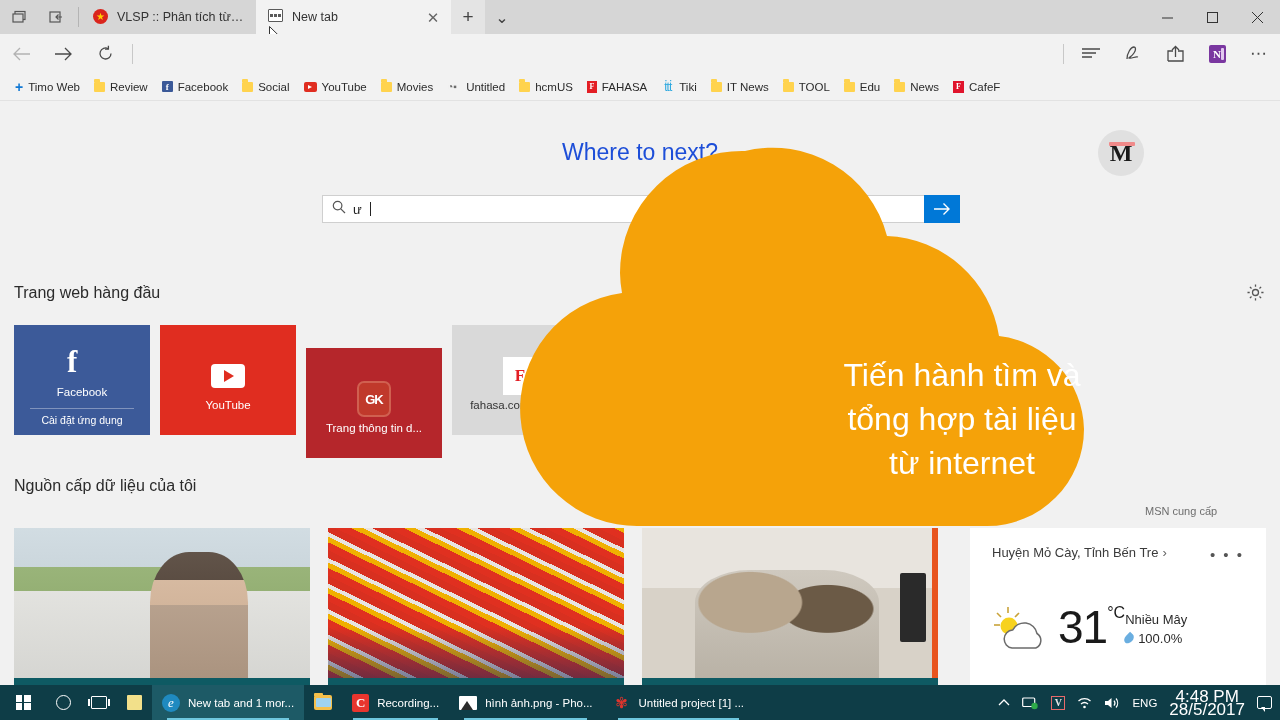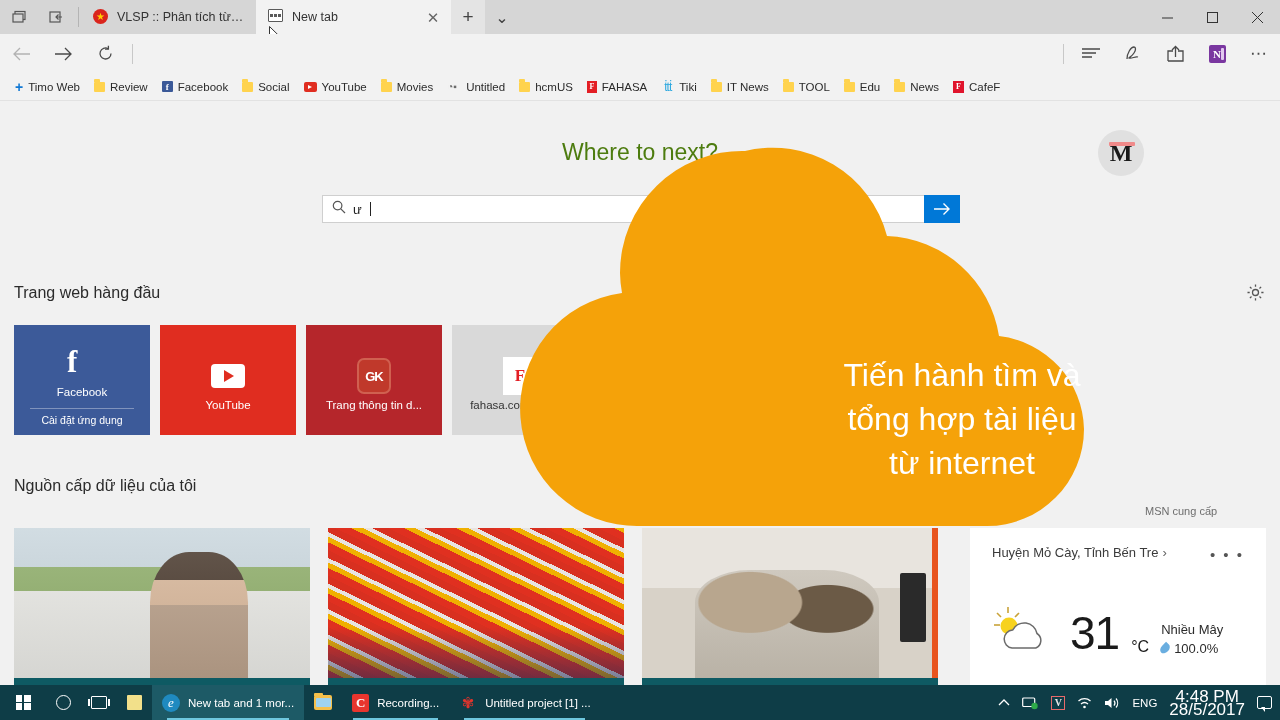--- a/index.html
+++ b/index.html
@@ -101,21 +101,21 @@
   .ic-cafef { width:11px;height:12px;background:#e0142c;color:#fff;font-size:8px;font-weight:bold;
               display:flex;align-items:center;justify-content:center;font-family:"Liberation Serif",serif;}
 
   
   .page {
     position:absolute; top:101px; left:0; width:1280px; height:584px;
     background:#f1f1f1; overflow:hidden;
   }
   .hero-title {
     position:absolute; top:38px; left:0; width:1280px; text-align:center;
-    font-size:23px; color:#4d7c0f; font-weight:400;
+    font-size:23px; color:#1d4ed8; font-weight:400;
   }
   .avatar {
     position:absolute; top:29px; left:1098px; width:46px; height:46px;
     border-radius:50%; background:#e0e0e0;
     display:flex;align-items:center;justify-content:center;
   }
   .avatar-glyph { font-size:24px; font-weight:bold; color:#1a1a1a; font-family:"Liberation Serif",serif; position:relative; }
   .avatar-glyph::after{content:"";position:absolute;top:2px;left:-1px;width:26px;height:4px;background:#f08a8a;border-radius:1px;}
 
   .searchwrap {
@@ -204,21 +204,21 @@
 
   
   .weather {
     position:absolute; top:427px; left:970px; width:296px; height:250px;
     background:#fff;
   }
   .msn-credit { position:absolute; top:404px; left:1145px; font-size:11px; color:#6d6d6d; }
   .w-loc { position:absolute; top:17px; left:22px; font-size:13px; color:#3b3b3b; }
   .w-chev { font-size:13px; color:#666; margin-left:4px; }
   .w-dots { position:absolute; top:18px; right:22px; color:#555; letter-spacing:2px; font-size:15px; }
-  .w-row { position:absolute; top:76px; left:22px; display:flex; align-items:flex-end; gap:12px; }
+  .w-row { position:absolute; top:76px; left:22px; display:flex; align-items:flex-start; }
   .w-icon { width:66px; height:52px; position:relative; }
   .w-temp { font-size:46px; color:#1a1a1a; font-weight:300; line-height:46px; letter-spacing:-1px;}
   .w-unit { font-size:16px; color:#1a1a1a; vertical-align:super; }
   .w-meta { padding-top:6px; }
   .w-desc { font-size:13px; color:#2b2b2b; }
   .w-hum { font-size:13px; color:#2b2b2b; margin-top:3px; display:flex;align-items:center;gap:5px;}
   .drop { width:8px;height:11px;background:#6aaee0;border-radius:0 50% 50% 50%;transform:rotate(45deg);display:inline-block;}
 
   
   .cloud { position:absolute; left:0; top:0; width:1124px; height:584px; pointer-events:none;padding-left:7px; }
@@ -487,21 +487,21 @@
           </div>
         </div>
         <div class="tile" style="background: rgb(224, 45, 32); color: rgb(255, 255, 255);">
           <div class="tile-body">
             <div class="tile-logo">
               <div class="logo-yt-big"></div>
             </div>
             <div class="tile-label">YouTube</div>
           </div>
         </div>
-        <div class="tile" style="background: rgb(181, 38, 43); color: rgb(255, 255, 255);">
+        <div class="tile" style="background: rgb(181, 38, 43); color: rgb(255, 255, 255); margin-top: 23px;">
           <div class="tile-body">
             <div class="tile-logo">
               <div class="logo-gk">GK</div>
             </div>
             <div class="tile-label">Trang thông tin d...</div>
           </div>
         </div>
         <div class="tile" style="background: rgb(217, 217, 217); color: rgb(51, 51, 51);">
           <div class="tile-body">
             <div class="tile-logo">
@@ -628,20 +628,24 @@
       <span class="tb-label">New tab and 1 mor...</span>
     </div>
     <div class="tb-item tb-app">
       <span class="ic-explorer"></span>
     </div>
     <div class="tb-item tb-app open">
       <span class="ic-camtasia">C</span>
       <span class="tb-label">Recording...</span>
     </div>
     <div class="tb-item tb-app open">
+      <span class="ic-photos"></span>
+      <span class="tb-label">hình ảnh.png - Pho...</span>
+    </div>
+    <div class="tb-item tb-app open">
       <span class="ic-gimp">✾</span>
       <span class="tb-label">Untitled project [1] ...</span>
     </div>
 
     <div class="tray">
       <span class="tray-ic">
         <svg width="12" height="9" viewBox="0 0 12 9">
             <path d="M1 7 L6 2 L11 7" fill="none" stroke="#fff" stroke-width="1.3"></path>
           </svg>
       </span>

